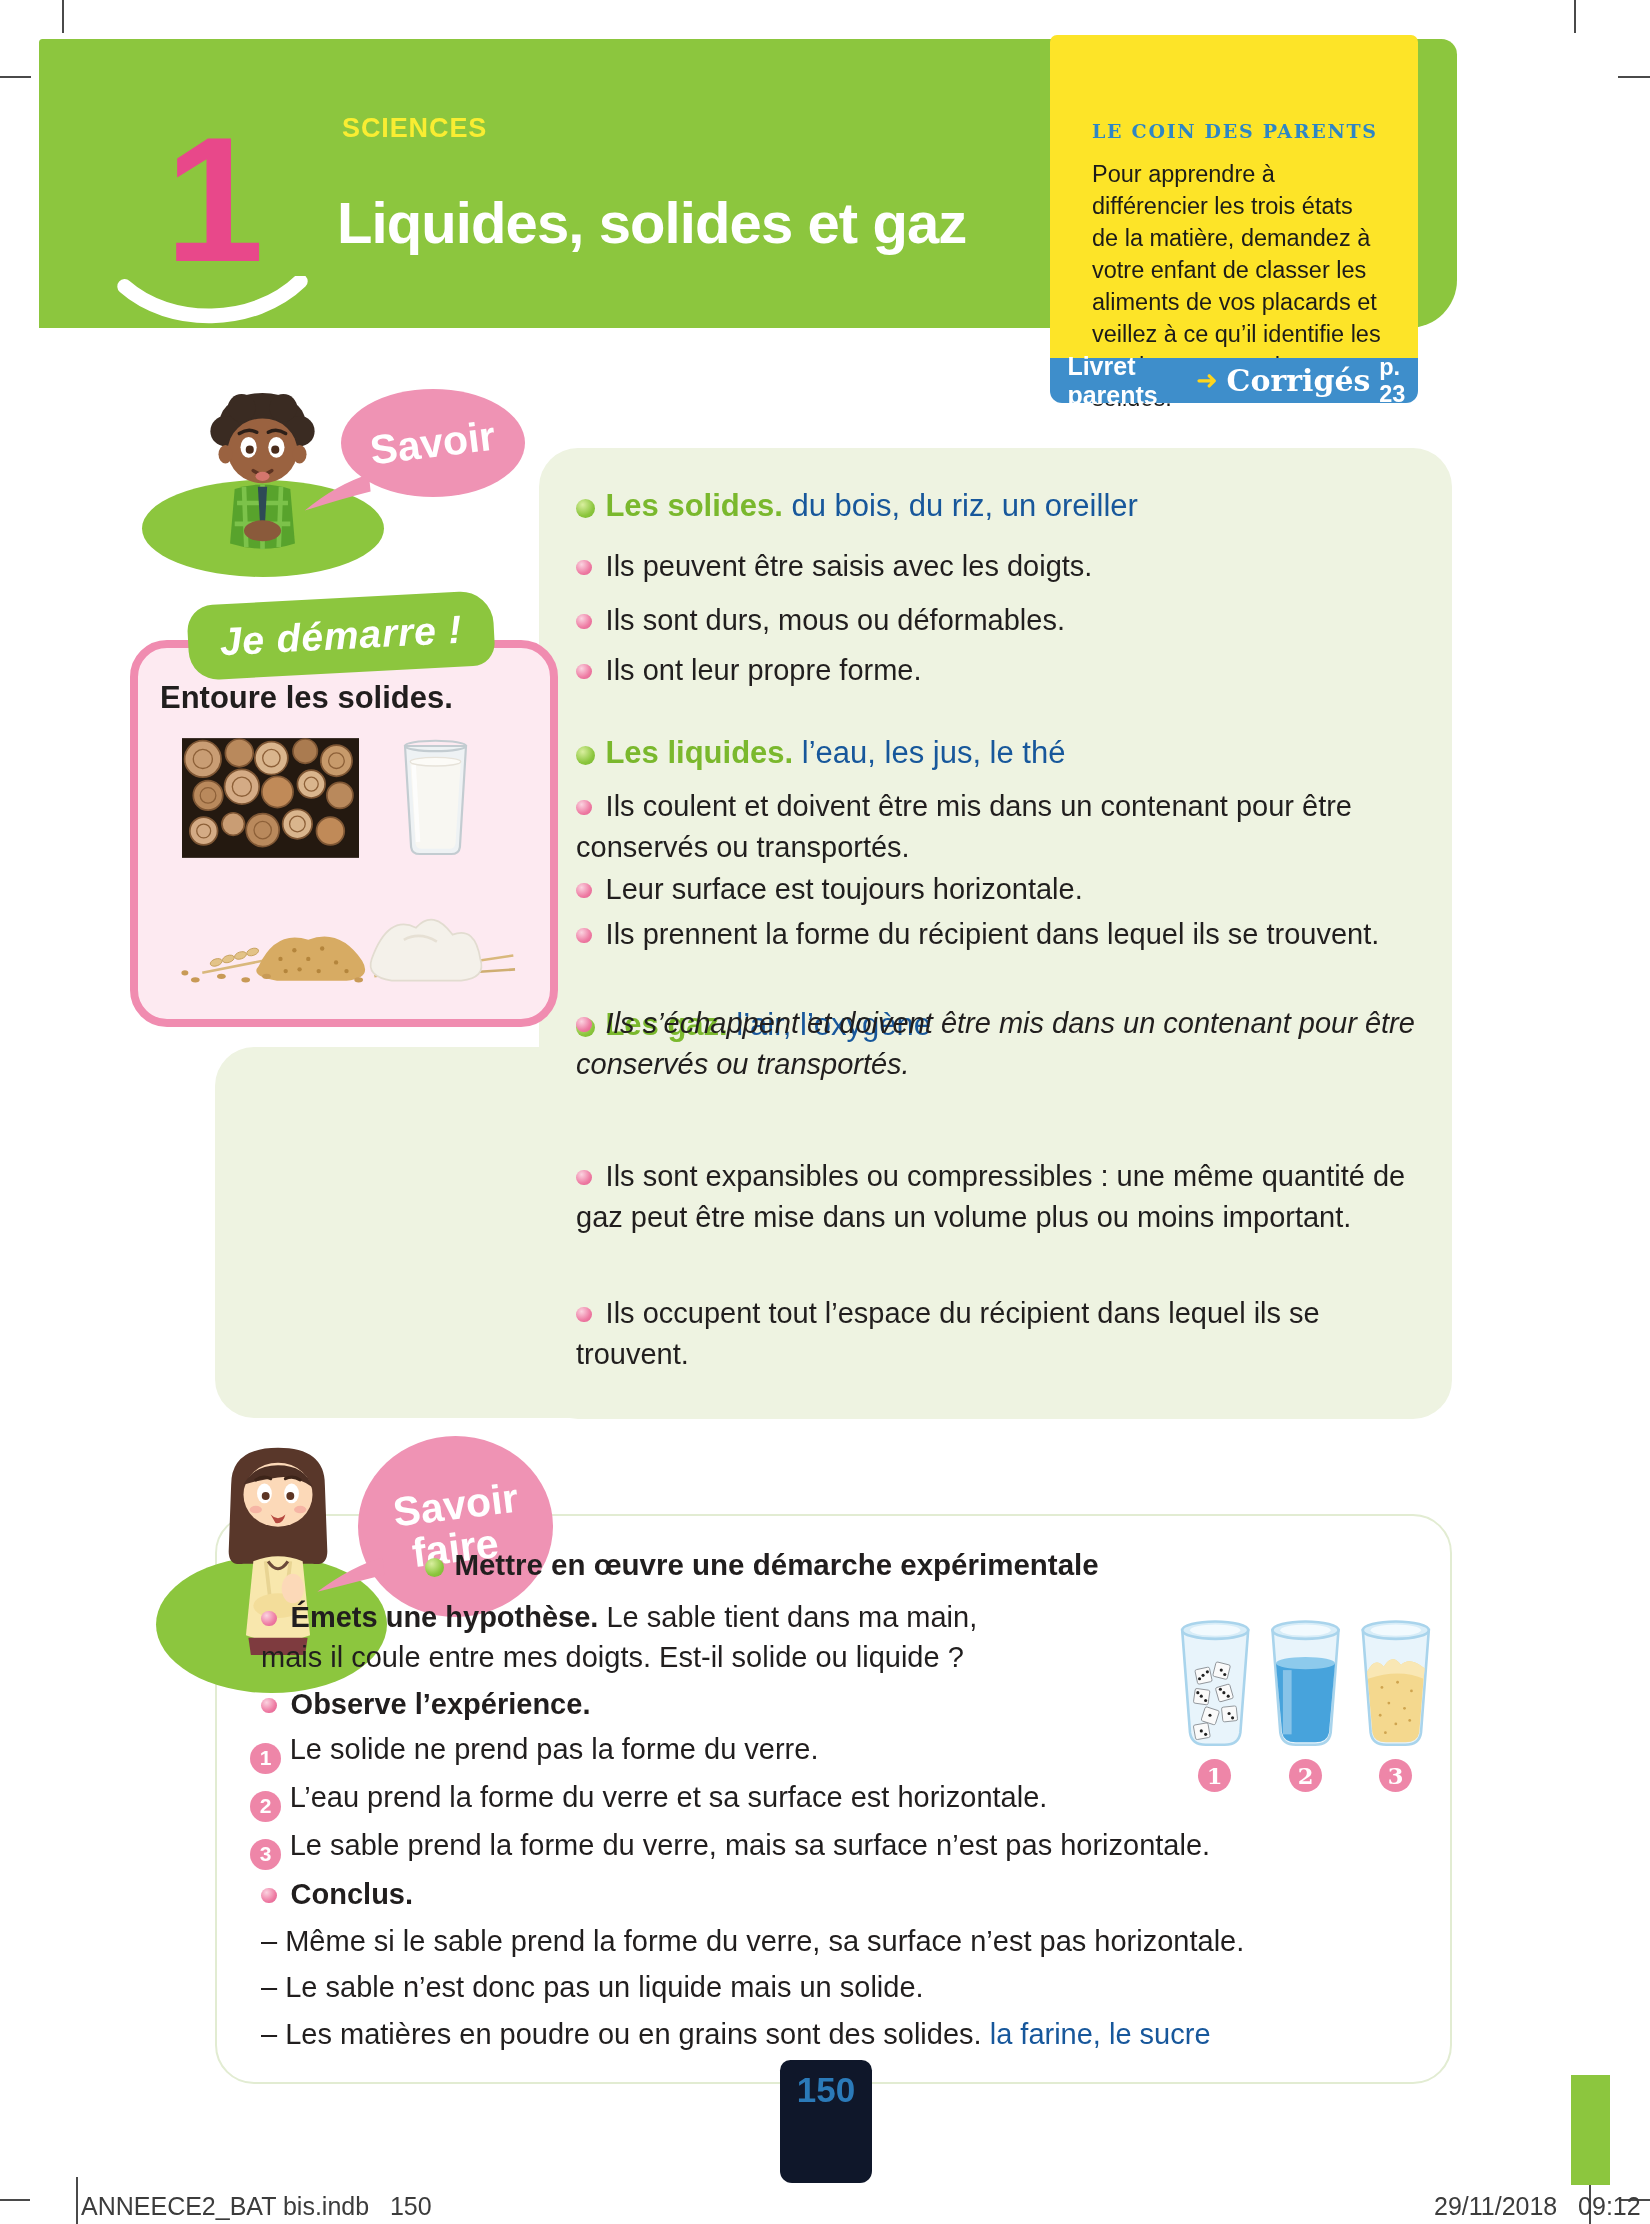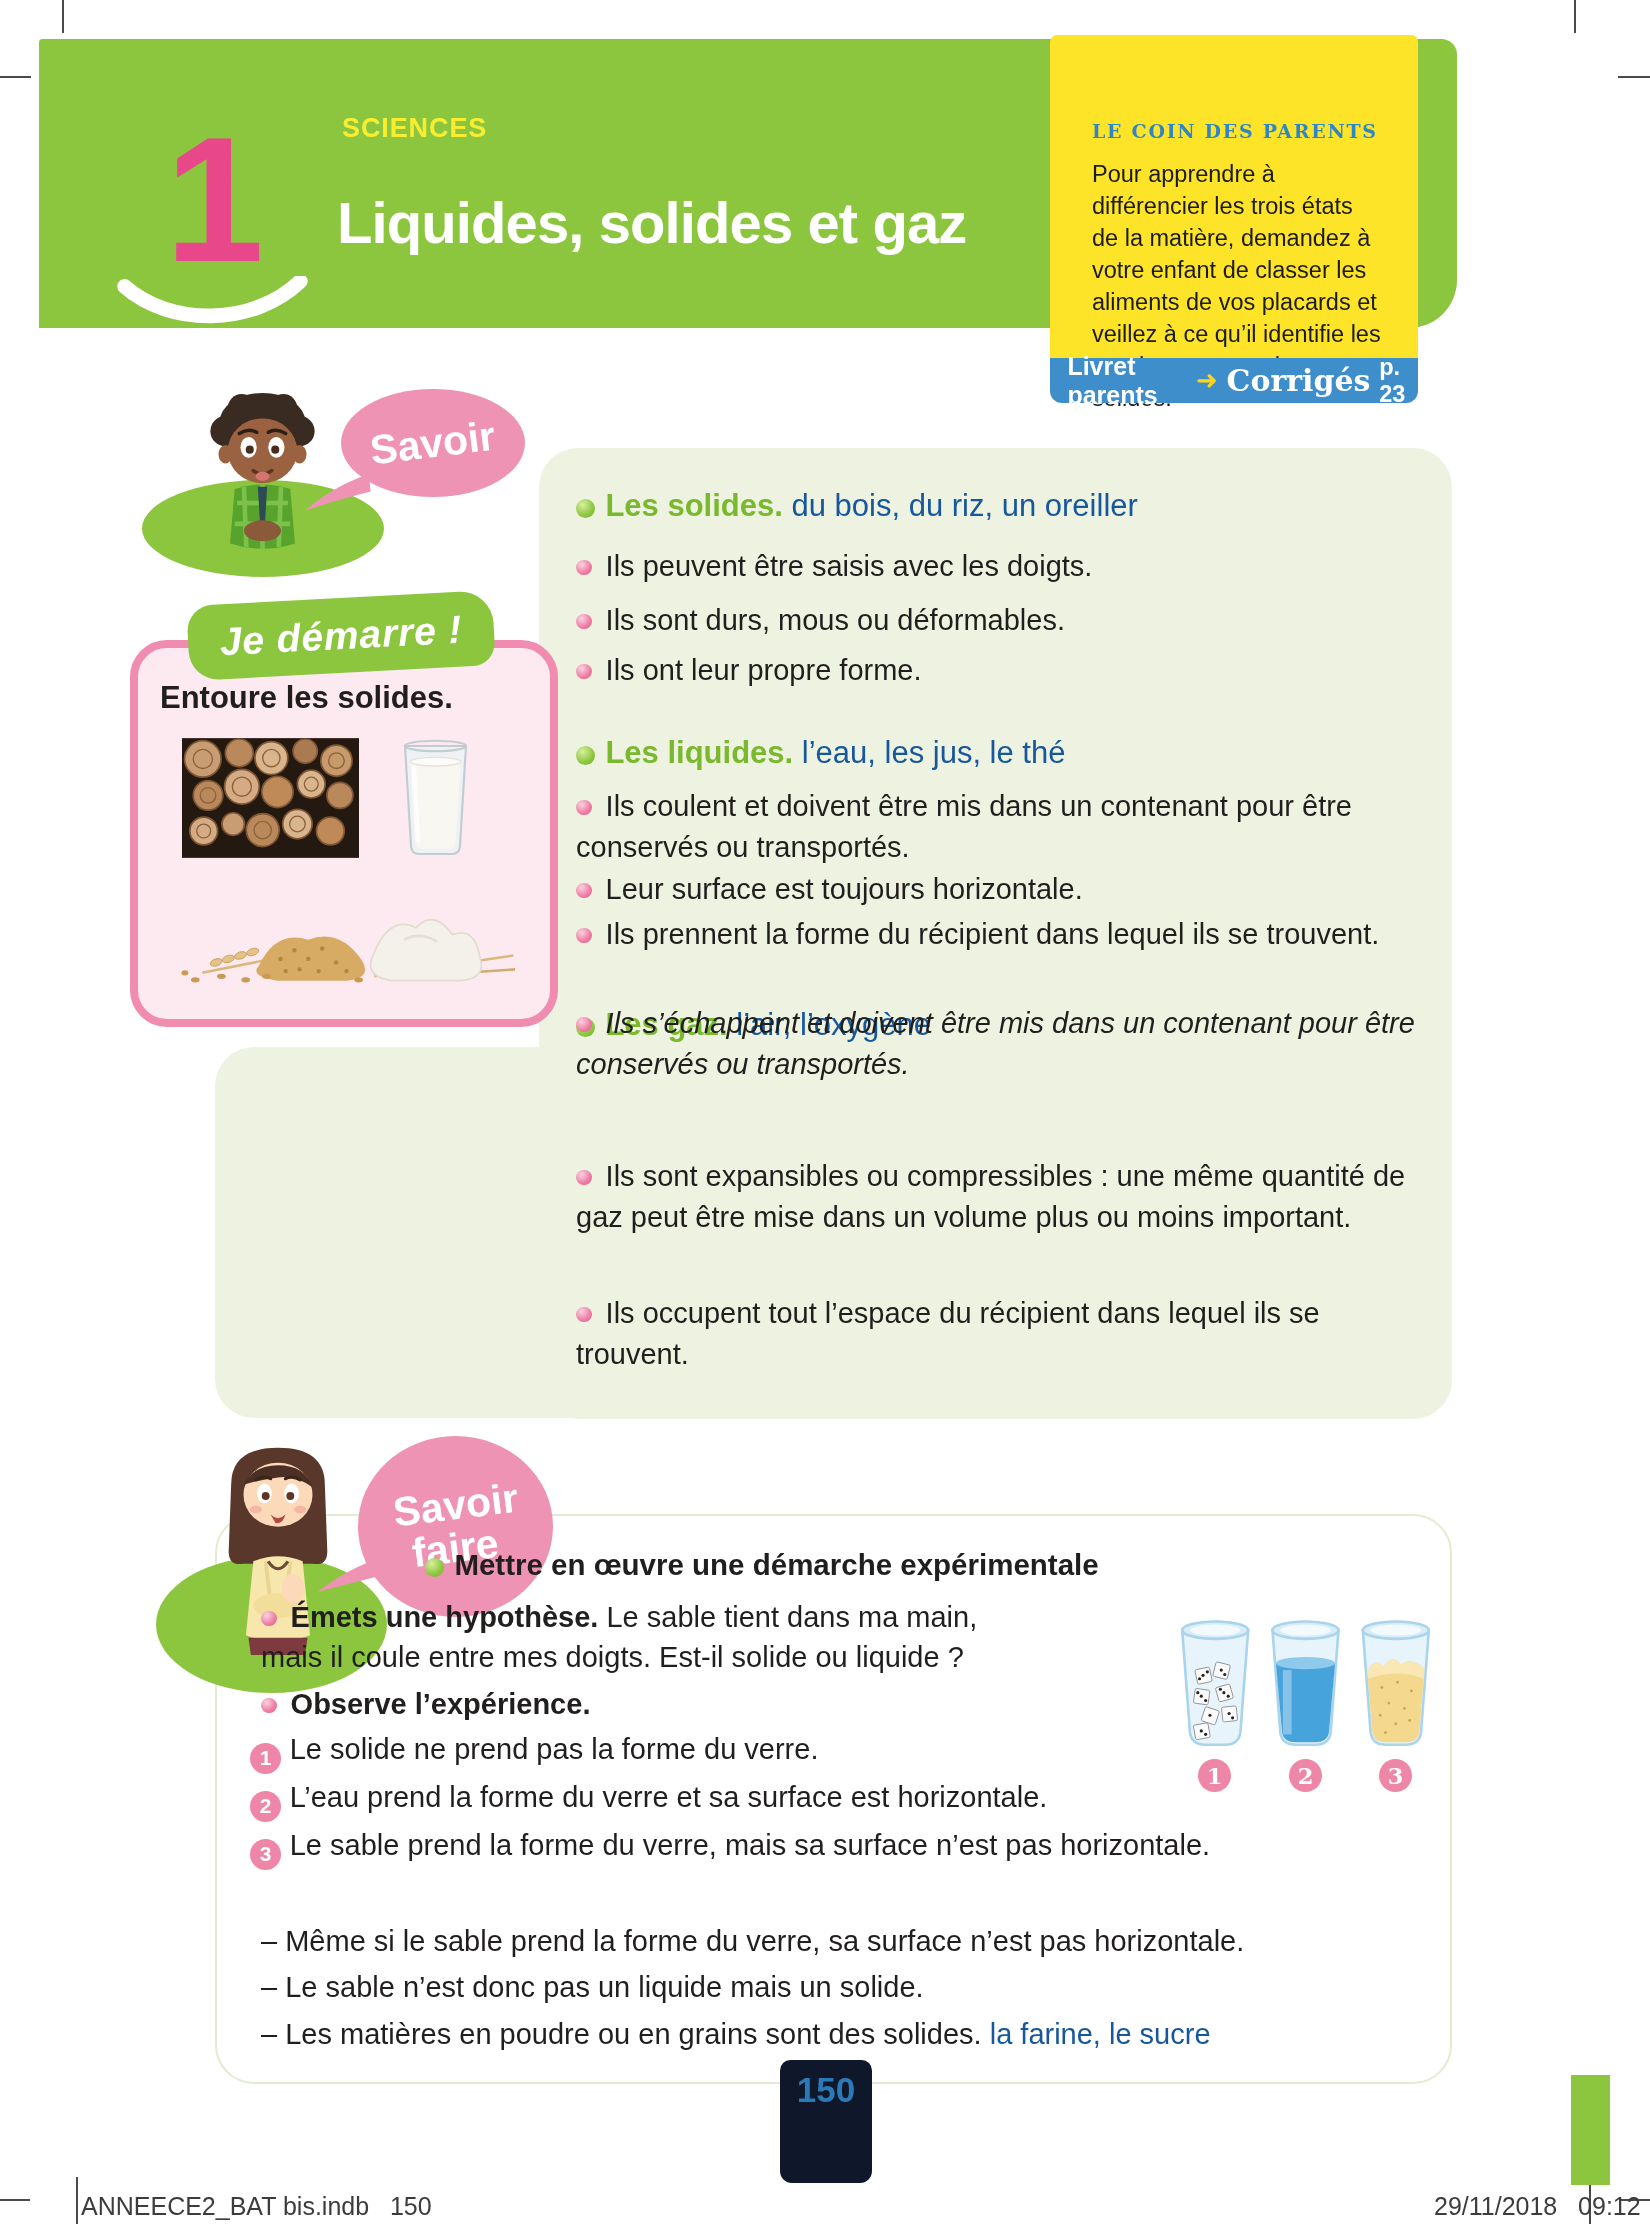--- a/index.html
+++ b/index.html
@@ -288,20 +288,23 @@
   <div class="sfrow" style="left:250px;top:1729px;width:921px;">
     <span class="stepnum">1</span><span>Le solide ne prend pas la forme du verre.</span>
   </div>
   <div class="sfrow" style="left:250px;top:1777px;width:921px;">
     <span class="stepnum">2</span><span>L’eau prend la forme du verre et sa surface est horizontale.</span>
   </div>
   <div class="sfrow" style="left:250px;top:1825px;width:1043px;">
     <span class="stepnum">3</span><span>Le sable prend la forme du verre, mais sa surface n’est pas horizontale.</span>
   </div>
 
+  <div class="sfrow" style="left:261px;top:1874px;width:521px;">
+    <span class="pdot"></span><b>Conclus.</b>
+  </div>
   <div class="sfrow" style="left:261px;top:1921px;width:1130px;">
     <span>–</span>&nbsp;<span>Même si le sable prend la forme du verre, sa surface n’est pas horizontale.</span>
   </div>
   <div class="sfrow" style="left:261px;top:1967px;width:1130px;">
     <span>–</span>&nbsp;<span>Le sable n’est donc pas un liquide mais un solide.</span>
   </div>
   <div class="sfrow" style="left:261px;top:2014px;width:1165px;">
     <span>–</span>&nbsp;<span>Les matières en poudre ou en grains sont des solides.</span><span class="bluetext"> la farine, le sucre</span>
   </div>
 

